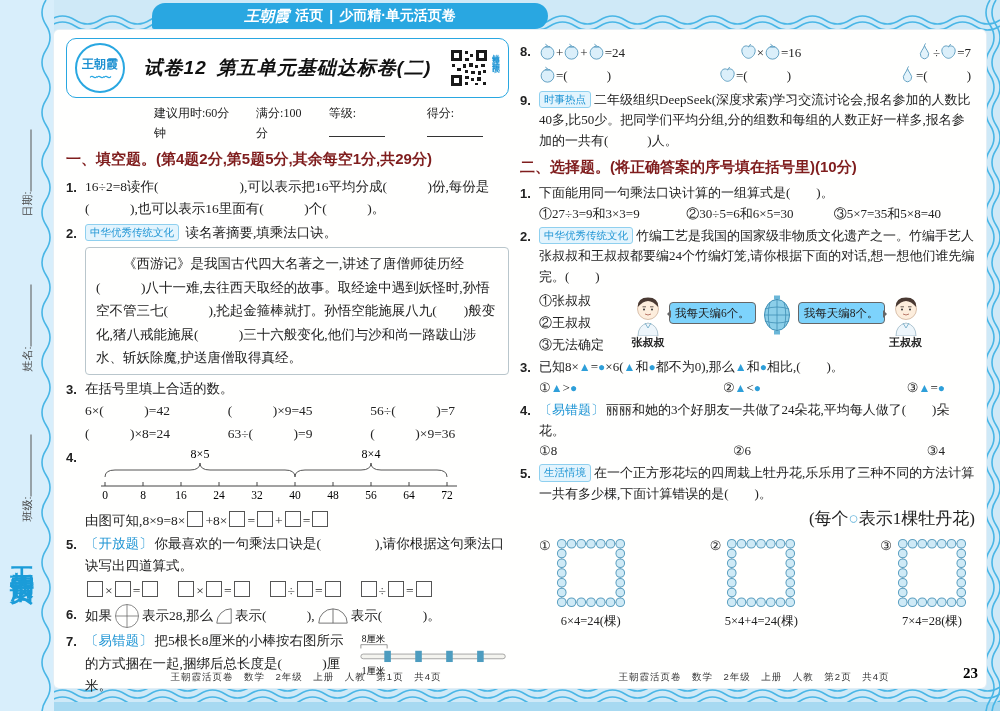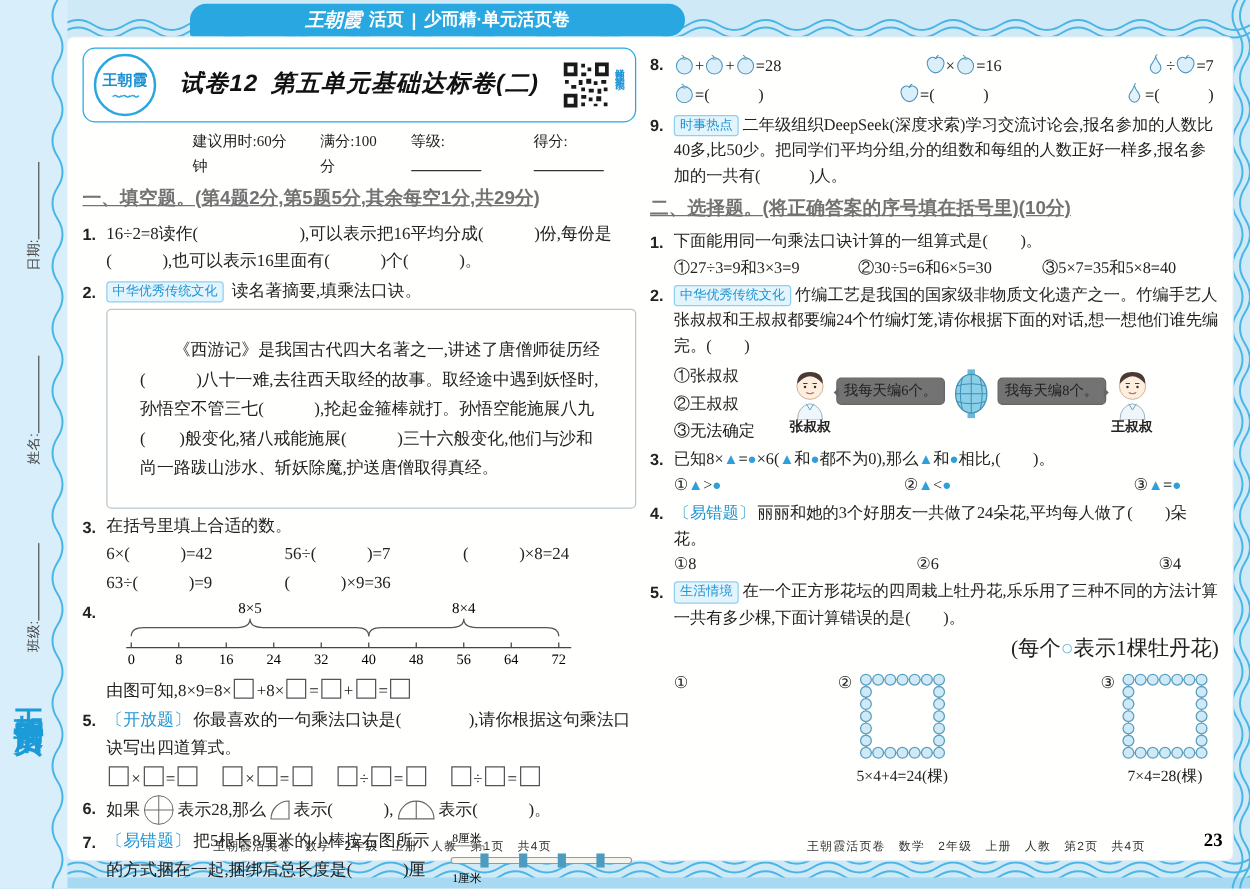--- a/index.html
+++ b/index.html
@@ -35,63 +35,63 @@
   .logo .lg-waves{font-size:8px;letter-spacing:-1px;color:#29a7e1;line-height:.8;}
   .titletext{flex:1;text-align:center;font-family:"Liberation Sans",sans-serif;font-weight:bold;
              font-size:19px;letter-spacing:1px;color:#111;}
   .titletext span{margin:0 5px;font-style:italic;}
   .qrwrap{display:flex;align-items:center;flex:none;gap:2px;}
   .qrcap{writing-mode:vertical-rl;font-size:8px;line-height:1.25;color:#1f95d4;
          font-family:"Liberation Sans",sans-serif;letter-spacing:1px;height:40px;}
   
   .meta{display:flex;gap:16px;font-size:12px;margin:2px 0 3px 88px;color:#222;}
   .blank{display:inline-block;width:56px;border-bottom:1px solid #333;height:11px;}
-  .sec-head{font-family:"Liberation Sans",sans-serif;font-weight:bold;font-size:15px;margin:3px 0 4px;color:#737373;text-decoration:underline;}
+  .sec-head{font-family:"Liberation Sans",sans-serif;font-weight:bold;font-size:15px;margin:3px 0 4px;color:#7f1d1d;}
   
   .q{display:flex;margin:1px 0;}
   .qno{width:19px;flex:none;font-family:"Liberation Sans",sans-serif;font-weight:bold;font-size:13px;padding-top:1px;}
   .qbody{flex:1;min-width:0;}
   .badge{display:inline-block;background:#e3f4fd;border:1px solid #8fd0ef;color:#1f95d4;
          font-size:10.5px;padding:0 4px;border-radius:3px;font-family:"Liberation Sans",sans-serif;
          vertical-align:1px;margin-right:3px;line-height:1.5;}
   .tag{color:#1f95d4;margin-right:2px;}
   .passage{border:1px solid #b9c6cc;border-radius:4px;padding:4px 10px;margin:3px 0 2px;line-height:1.75;}
-  .passage p{margin:16px;text-indent:2em;}
+  .passage p{margin:0;text-indent:2em;}
   .grid3{display:grid;grid-template-columns:1fr 1fr 1fr;column-gap:4px;}
   .tk-box{display:inline-block;width:14px;height:14px;border:1px solid #555;background:#fff;
           vertical-align:-2px;margin:0 2px;}
   .tk-gap{display:inline-block;width:16px;}
   .tk-shp{color:#2e9fd9;font-size:12px;}
   .tk-dot{color:#6db8dc;}
   .opt3{display:flex;justify-content:space-between;padding-right:30px;}
   .opt2x2{display:grid;grid-template-columns:1fr 1fr 1fr;column-gap:6px;}
   .q8row{display:flex;justify-content:space-between;align-items:center;padding-right:4px;margin:2px 0;}
   .fruit{width:17px;height:17px;vertical-align:-3px;}
   .shp-ico{vertical-align:-5px;margin:0 2px;}
   
   .dlg{display:flex;margin-top:2px;}
   .dlg-opts{width:92px;flex:none;line-height:1.7;}
   .dlg-art{flex:1;display:flex;align-items:flex-start;gap:4px;padding-top:4px;}
   .person{display:flex;flex-direction:column;align-items:center;flex:none;font-weight:bold;}
   .person .plabel{font-size:11px;margin-top:-2px;}
   .bub{position:relative;border:1px solid #666;border-radius:4px;padding:1px 5px;font-size:11.5px;
-       white-space:nowrap;margin-top:8px;background:#737373;}
+       white-space:nowrap;margin-top:8px;background:#7dd3fc;}
   .bub.l::before{content:"";position:absolute;left:-7px;top:7px;border:4px solid transparent;border-right:4px solid #666;}
   .bub.r::after{content:"";position:absolute;right:-7px;top:7px;border:4px solid transparent;border-left:4px solid #666;}
   .note-line{text-align:right;font-size:17px;}
   .psq-row{display:flex;justify-content:space-between;padding:2px 4px 0 0;}
   .psq{display:flex;gap:1px;}
   .psq .pnum{font-size:13px;padding-top:2px;}
   .psq .pcol{display:flex;flex-direction:column;align-items:center;}
   .psq .pcap{font-size:12.5px;margin-top:-1px;}
   
   .foot{position:absolute;bottom:4px;font-size:9.5px;color:#333;text-align:center;
         font-family:"Liberation Sans",sans-serif;letter-spacing:1px;}
   .foot-left{left:57px;width:390px;}
-  .foot-right{left:527px;width:400px;}
+  .foot-right{left:500px;width:400px;}
   .pageno{position:absolute;right:8px;bottom:6px;font-size:15px;font-weight:bold;color:#000;}
   .numline text,.stick text{font-family:"Liberation Serif",serif;}
 </style>
 </head>
 <body>
 
 <div class="page">
 
   <svg width="0" height="0" style="position:absolute">
     <defs>
@@ -274,20 +274,21 @@
             </div>
         </div>
       </div>
 
       <div class="q">
         <span class="qno">3.</span>
         <div class="qbody">
           <div>在括号里填上合适的数。</div>
           <div class="grid3">
             <span>6×(　　　)=42</span>
+            <span>(　　　)×9=45</span>
             <span>56÷(　　　)=7</span>
             <span>(　　　)×8=24</span>
             <span>63÷(　　　)=9</span>
             <span>(　　　)×9=36</span>
           </div>
         </div>
       </div>
 
       <div class="q">
         <span class="qno">4.</span>
@@ -379,21 +380,21 @@
       <div class="q">
         <span class="qno">8.</span>
         <div class="qbody">
           <div class="q8row">
             <span><svg class="fruit">
                   <use href="#fa"></use>
                 </svg><span>+</span><svg class="fruit">
                   <use href="#fa"></use>
                 </svg><span>+</span><svg class="fruit">
                   <use href="#fa"></use>
-                </svg><span>=28</span></span>
+                </svg><span>=24</span></span>
             <span><svg class="fruit">
                   <use href="#fb"></use>
                 </svg><span>×</span><svg class="fruit">
                   <use href="#fa"></use>
                 </svg><span>=16</span></span>
             <span><svg class="fruit">
                   <use href="#fc"></use>
                 </svg><span>÷</span><svg class="fruit">
                   <use href="#fb"></use>
                 </svg><span>=7</span></span>
@@ -489,20 +490,26 @@
       </div>
 
       <div class="q">
         <span class="qno">5.</span>
         <div class="qbody">
           <span class="badge">生活情境</span><span>在一个正方形花坛的四周栽上牡丹花,乐乐用了三种不同的方法计算一共有多少棵,下面计算错误的是(　　)。</span>
           <div class="note-line"><span>(每个</span><span class="tk-dot">○</span><span>表示1棵牡丹花)</span></div>
           <div class="psq-row">
             <div class="psq">
               <span class="pnum">①</span>
+              <div class="pcol">
+                  <svg width="78" height="78" viewBox="0 0 76 76">
+                    <use href="#psq"></use>
+                  </svg>
+                <span class="pcap">6×4=24(棵)</span>
+                </div>
             </div>
             <div class="psq">
               <span class="pnum">②</span>
               <div class="pcol">
                   <svg width="78" height="78" viewBox="0 0 76 76">
                     <use href="#psq"></use>
                   </svg>
                 <span class="pcap">5×4+4=24(棵)</span>
                 </div>
             </div>

